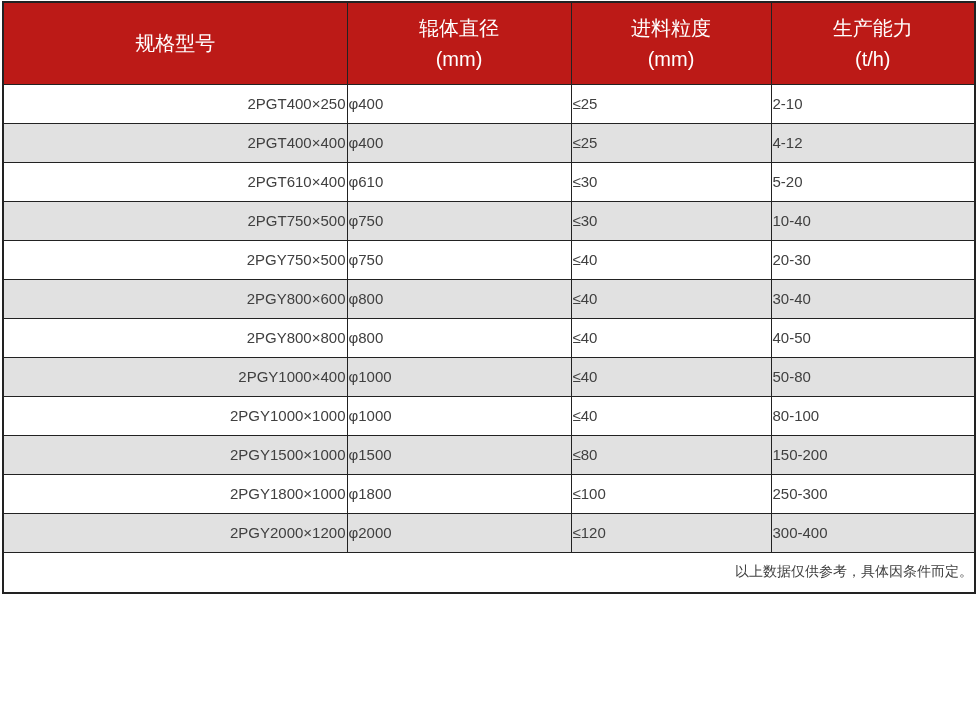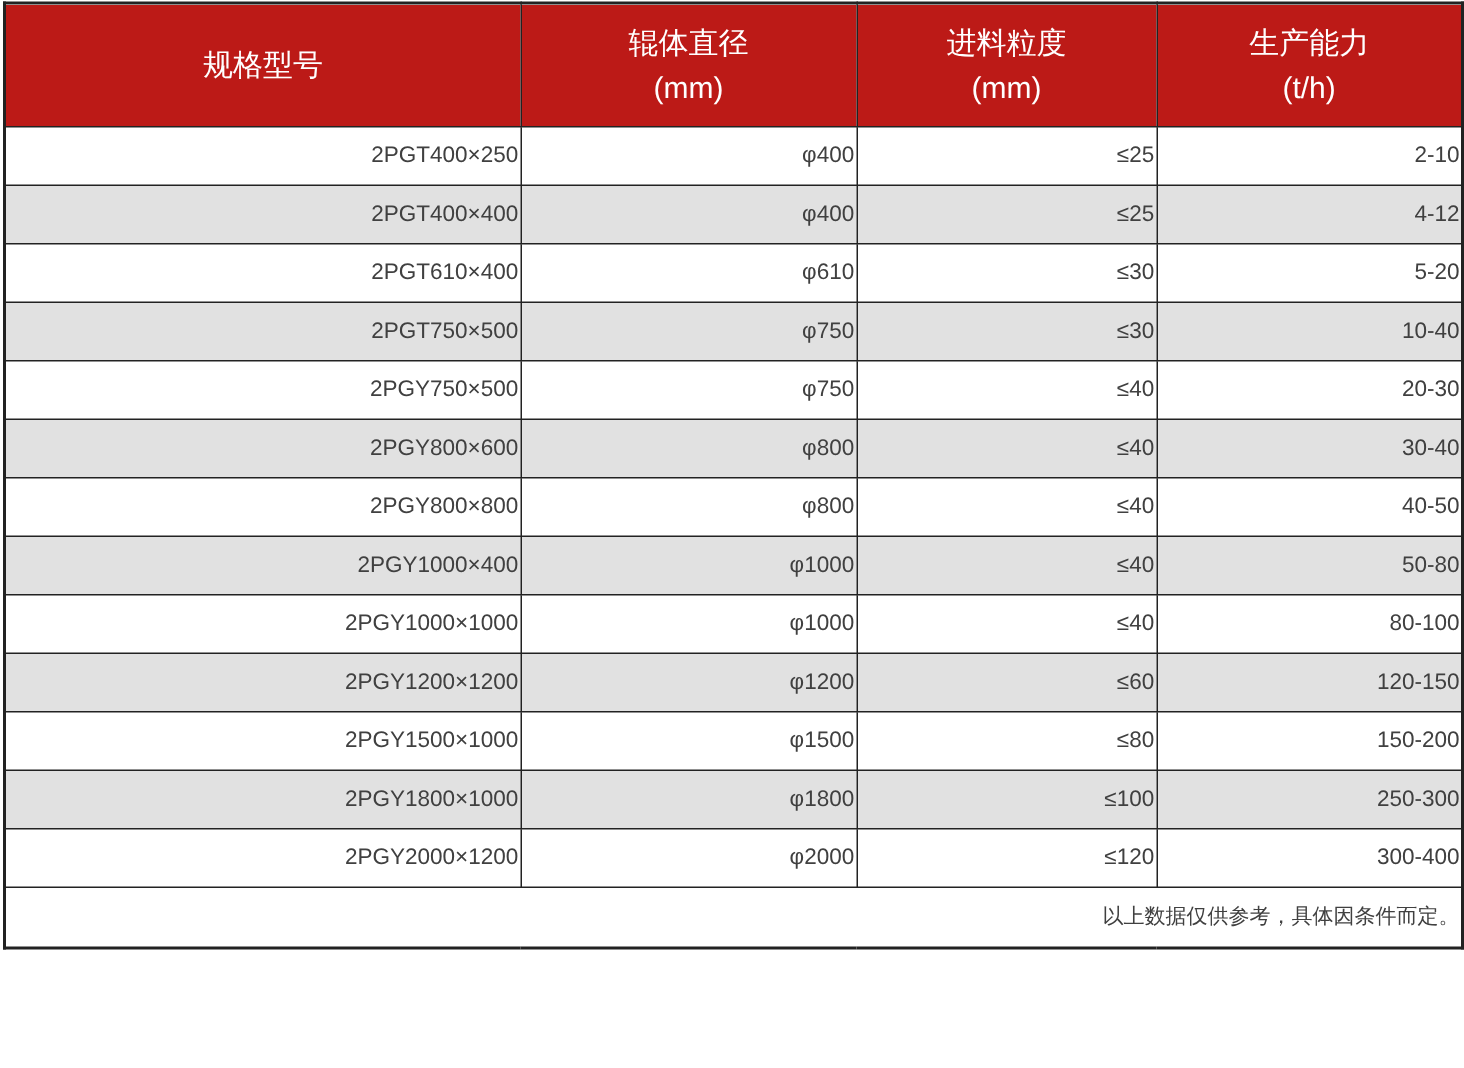--- a/index.html
+++ b/index.html
@@ -45,21 +45,21 @@
   tbody tr {
     height: 39px;
     background: #ffffff;
   }
   tbody tr:nth-child(even) {
     background: var(--row-alt-bg, #e1e1e1);
   }
   tbody td {
     color: var(--body-text, #404040);
     font-size: 15px;
-    text-align: right;
+    text-align: left;
     vertical-align: middle;
   }
   tbody td.model {
     text-align: right;
     padding-left: 8px;
   }
   tfoot td {
     height: 41px;
     background: #ffffff;
     color: var(--body-text, #404040);
@@ -148,26 +148,20 @@
           <td>≤40</td>
           <td>50-80</td>
         </tr>
         <tr>
           <td class="model">2PGY1000×1000</td>
           <td>φ1000</td>
           <td>≤40</td>
           <td>80-100</td>
         </tr>
         <tr>
-          <td class="model">2PGY1200×1200</td>
-          <td>φ1200</td>
-          <td>≤60</td>
-          <td>120-150</td>
-        </tr>
-        <tr>
           <td class="model">2PGY1500×1000</td>
           <td>φ1500</td>
           <td>≤80</td>
           <td>150-200</td>
         </tr>
         <tr>
           <td class="model">2PGY1800×1000</td>
           <td>φ1800</td>
           <td>≤100</td>
           <td>250-300</td>

